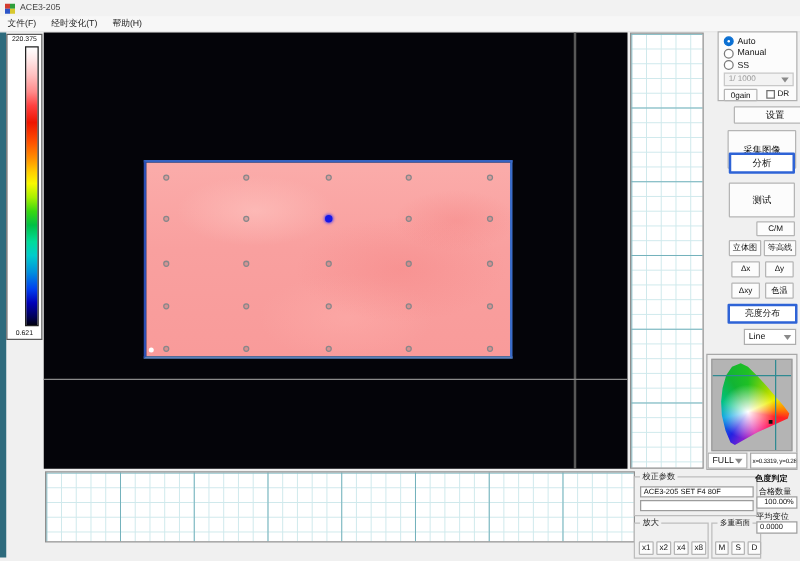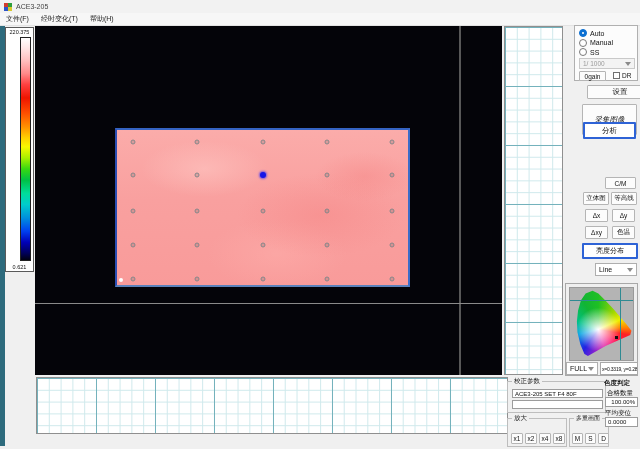--- a/index.html
+++ b/index.html
@@ -179,22 +179,23 @@
       <span class="chev"></span>
     </div>
     <div class="btn gain-btn small-btn">0gain</div>
     <div class="dr-row">
       <span class="checkbox"></span>
       <span>DR</span>
     </div>
   </div>
 
   <div class="btn abs" style="left:587px; top:85px; width:66px; height:14px;">设置</div>
-  <div class="btn abs" style="left:582px; top:104px; width:55px; height:31px;font-style:italic;">采集图像</div>
+  <div class="btn abs" style="left:582px; top:104px; width:55px; height:31px;">采集图像</div>
   <div class="btn abs focused" style="left:583px; top:122px; width:53px; height:17px;">分析</div>
+  <div class="btn abs" style="left:583px; top:146px; width:53px; height:28px;">测试</div>
   <div class="btn abs small-btn" style="left:605px; top:177px; width:31px; height:12px;">C/M</div>
   <div class="btn abs small-btn" style="left:583px; top:192px; width:26px; height:13px;">立体图</div>
   <div class="btn abs small-btn" style="left:611px; top:192px; width:26px; height:13px;">等高线</div>
   <div class="btn abs small-btn" style="left:585px; top:209px; width:23px; height:13px;">Δx</div>
   <div class="btn abs small-btn" style="left:612px; top:209px; width:23px; height:13px;">Δy</div>
   <div class="btn abs small-btn" style="left:585px; top:226px; width:23px; height:13px;">Δxy</div>
   <div class="btn abs small-btn" style="left:612px; top:226px; width:23px; height:13px;">色温</div>
   <div class="btn abs focused" style="left:582px; top:243px; width:56px; height:16px; font-size:7px;">亮度分布</div>
   <div class="select abs" style="left:595px; top:263px; width:42px; height:13px;">
     <span>Line</span>

